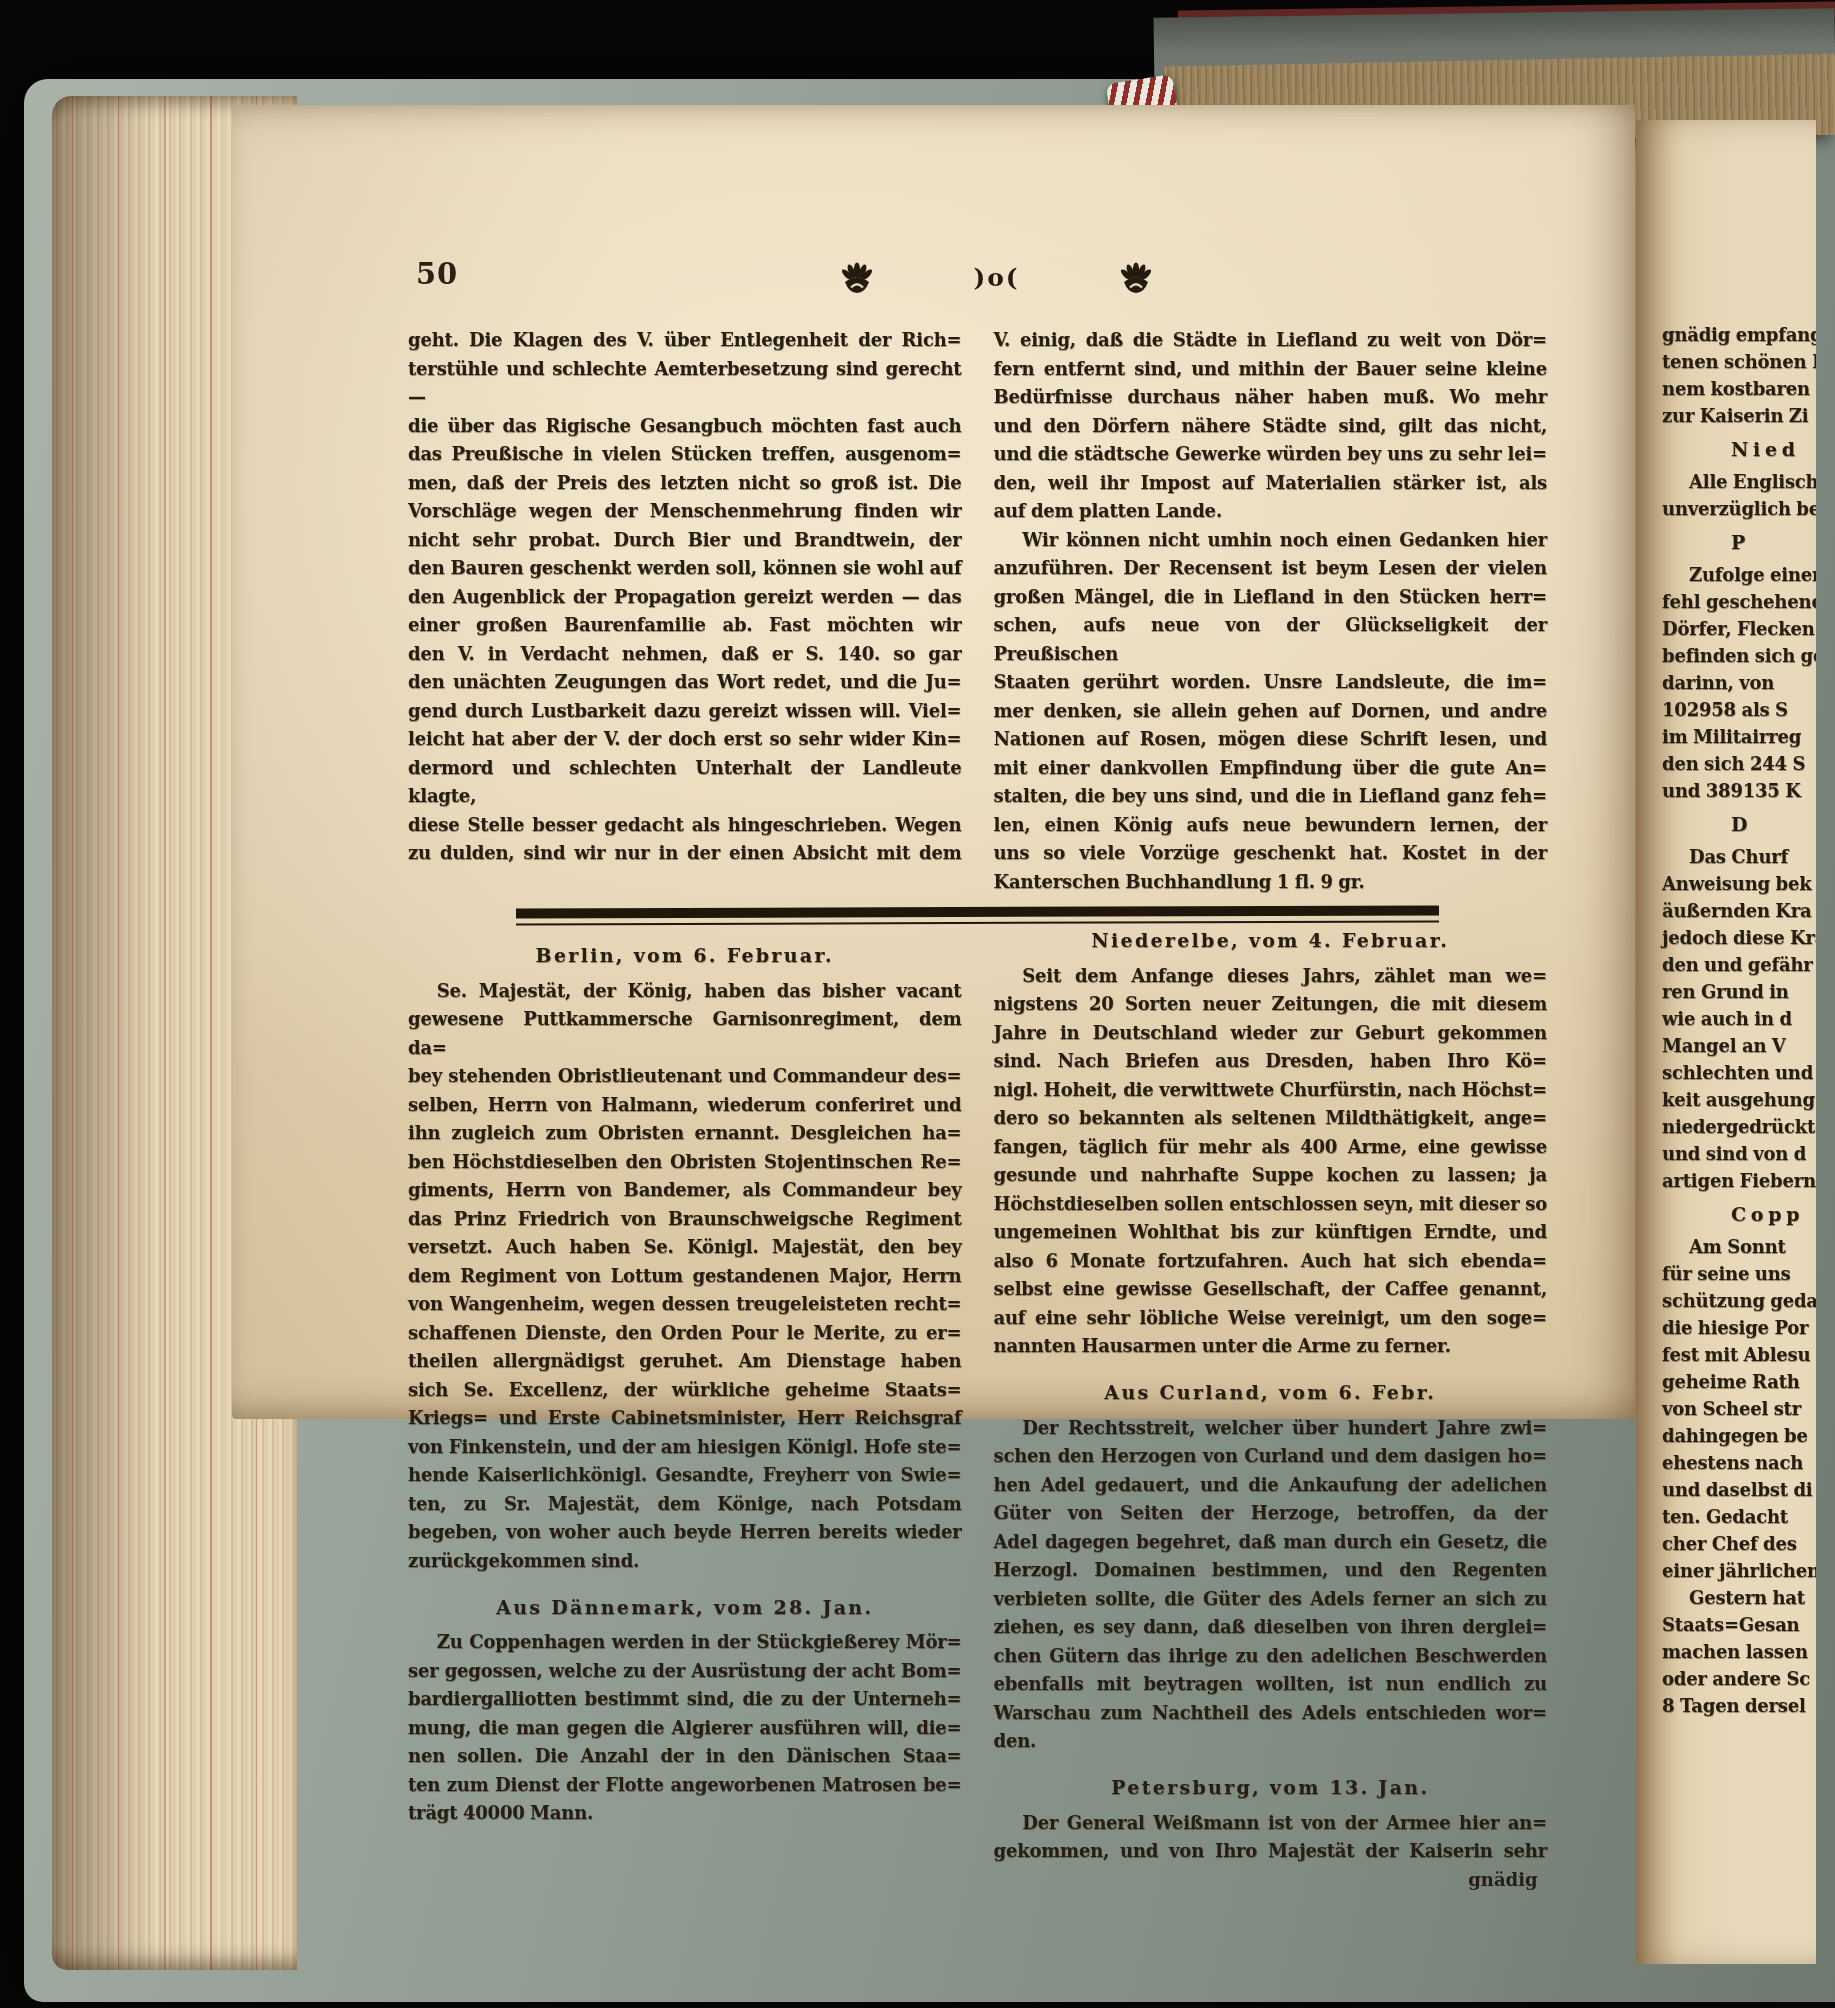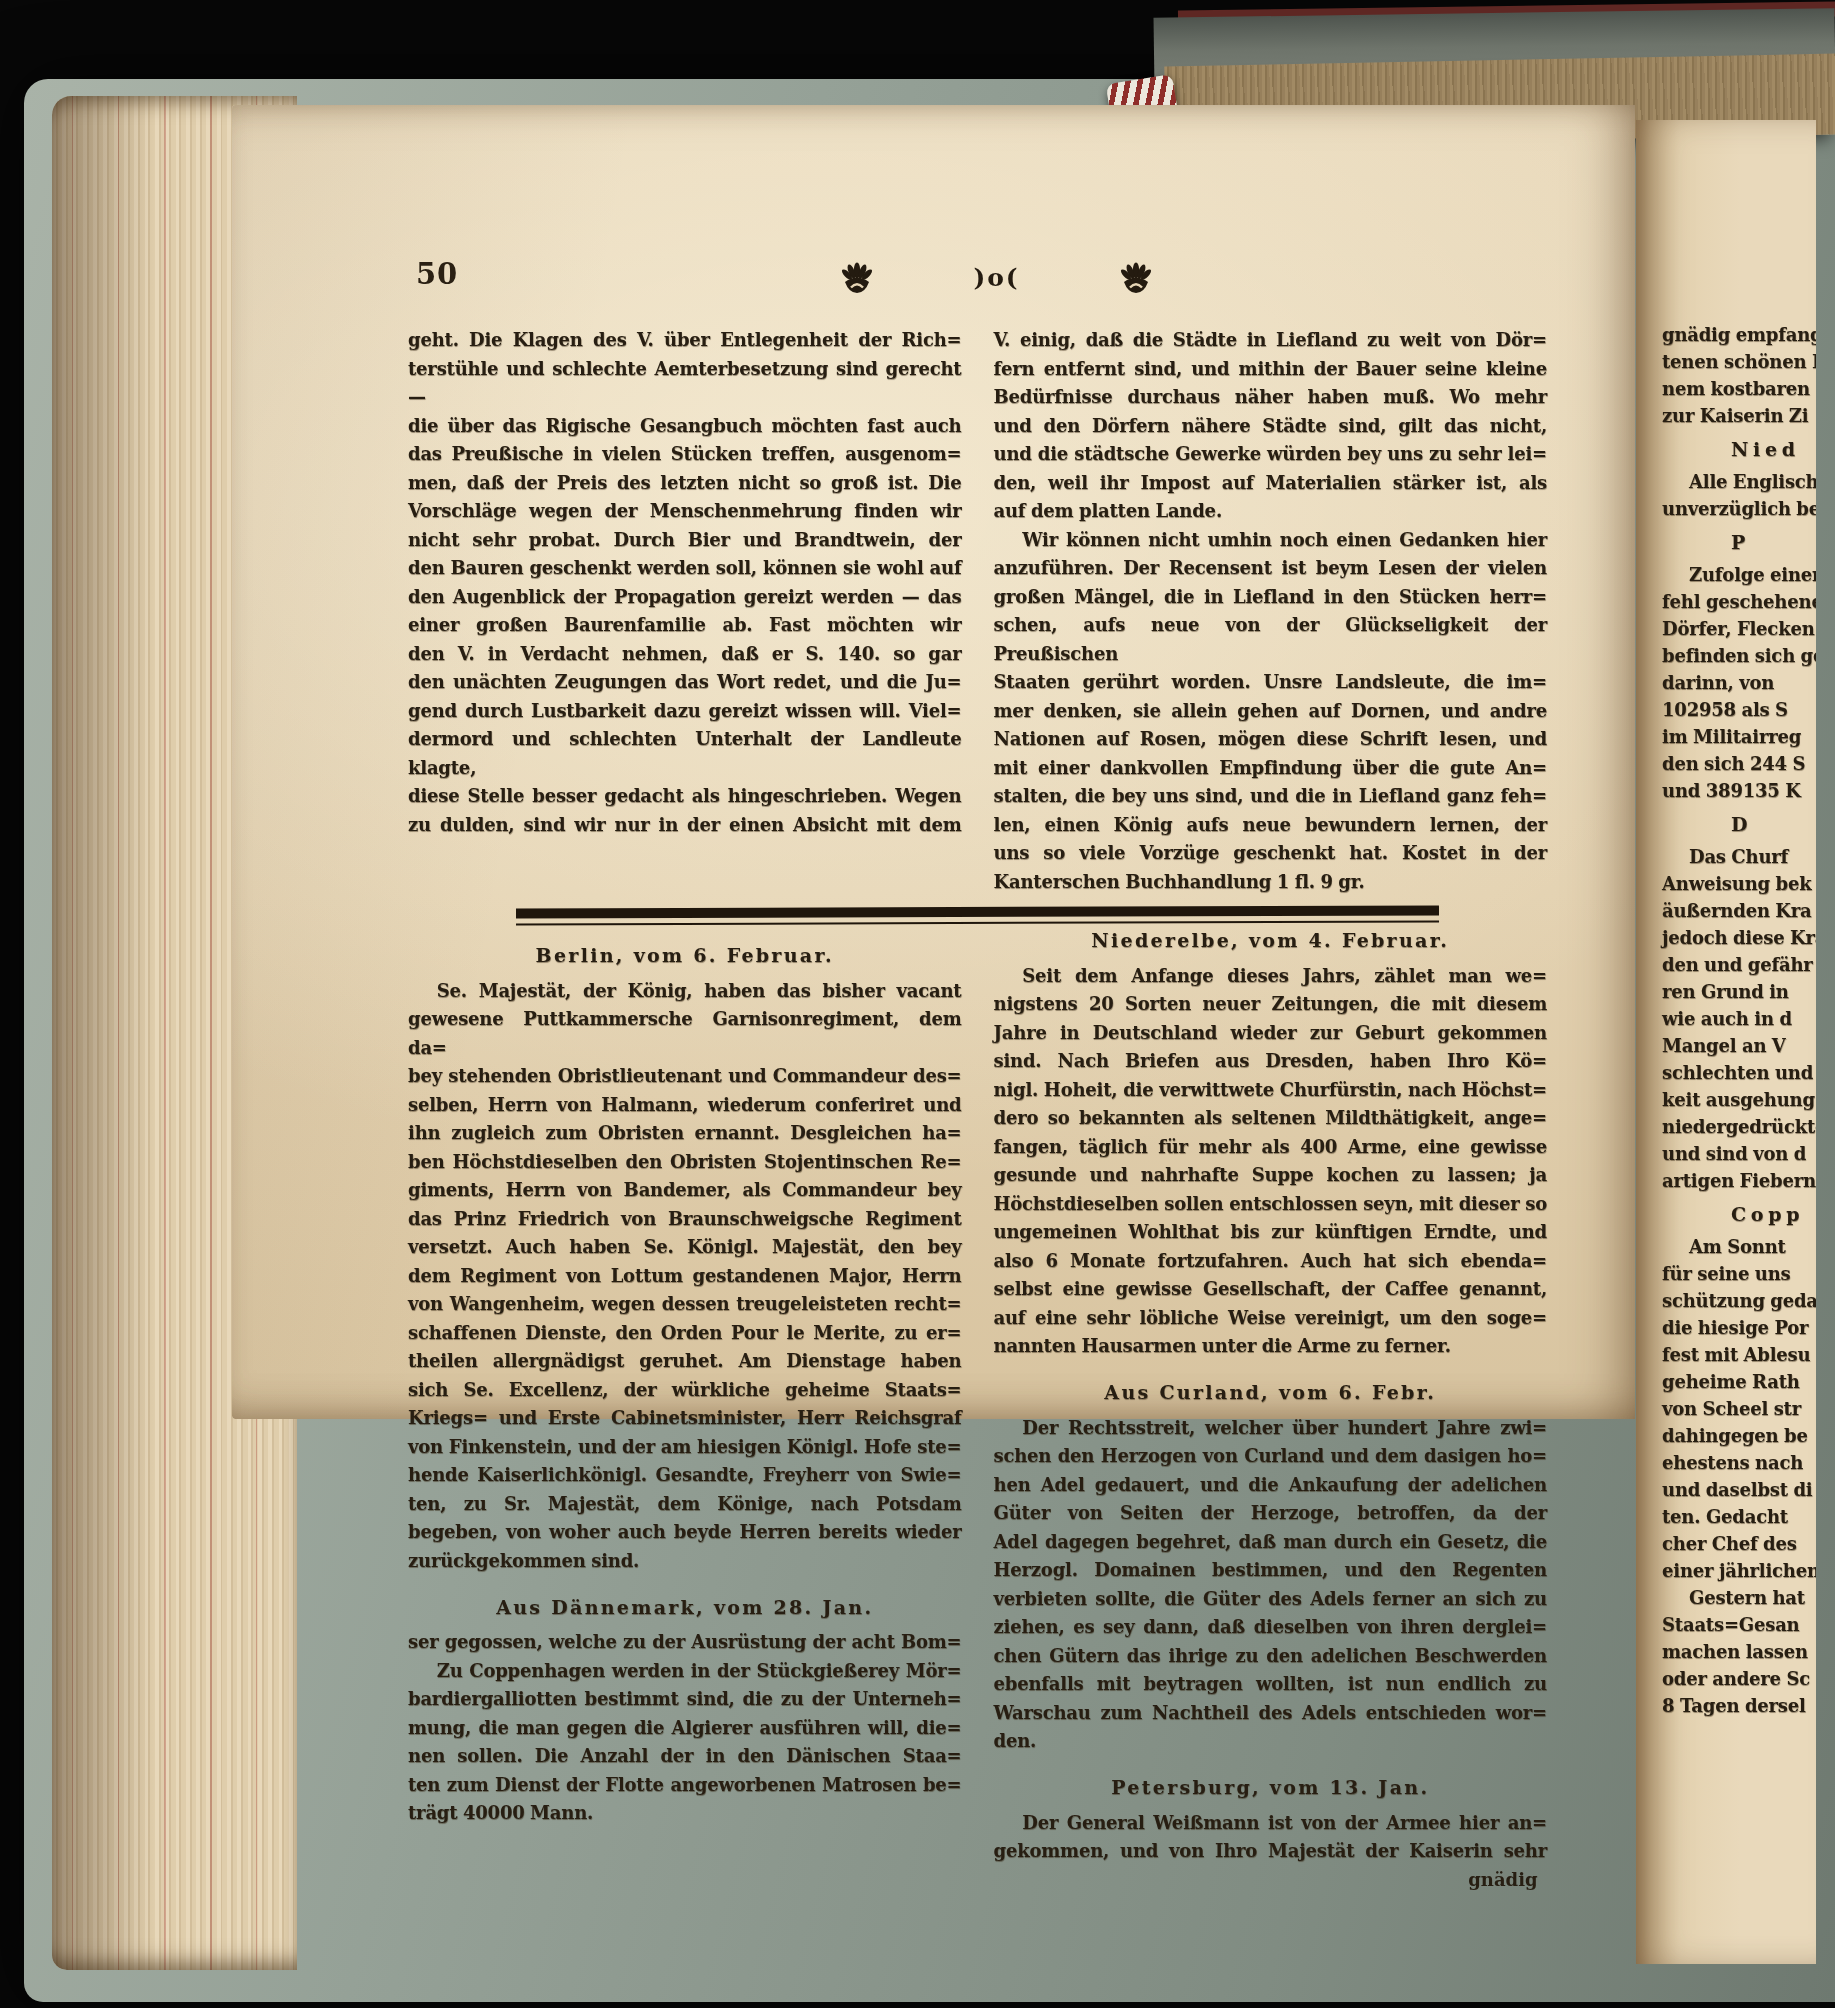--- a/index.html
+++ b/index.html
@@ -152,20 +152,21 @@
               <div class="line">das Preußische in vielen Stücken treffen, ausgenom=</div>
               <div class="line">men, daß der Preis des letzten nicht so groß ist. Die</div>
               <div class="line">Vorschläge wegen der Menschenmehrung finden wir</div>
               <div class="line">nicht sehr probat. Durch Bier und Brandtwein, der</div>
               <div class="line">den Bauren geschenkt werden soll, können sie wohl auf</div>
               <div class="line">den Augenblick der Propagation gereizt werden — das</div>
               <div class="line">einer großen Baurenfamilie ab. Fast möchten wir</div>
               <div class="line">den V. in Verdacht nehmen, daß er S. 140. so gar</div>
               <div class="line">den unächten Zeugungen das Wort redet, und die Ju=</div>
               <div class="line">gend durch Lustbarkeit dazu gereizt wissen will. Viel=</div>
+              <div class="line">leicht hat aber der V. der doch erst so sehr wider Kin=</div>
               <div class="line">dermord und schlechten Unterhalt der Landleute klagte,</div>
               <div class="line">diese Stelle besser gedacht als hingeschrieben. Wegen</div>
               <div class="line">zu dulden, sind wir nur in der einen Absicht mit dem</div>
             </div>
           </div>
         <div class="col">
             <div>
               <div class="line">V. einig, daß die Städte in Liefland zu weit von Dör=</div>
               <div class="line">fern entfernt sind, und mithin der Bauer seine kleine</div>
               <div class="line">Bedürfnisse durchaus näher haben muß. Wo mehr</div>
@@ -211,22 +212,22 @@
               <div class="line">sich Se. Excellenz, der würkliche geheime Staats=</div>
               <div class="line">Kriegs= und Erste Cabinetsminister, Herr Reichsgraf</div>
               <div class="line">von Finkenstein, und der am hiesigen Königl. Hofe ste=</div>
               <div class="line">hende Kaiserlichkönigl. Gesandte, Freyherr von Swie=</div>
               <div class="line">ten, zu Sr. Majestät, dem Könige, nach Potsdam</div>
               <div class="line">begeben, von woher auch beyde Herren bereits wieder</div>
               <div class="line end">zurückgekommen sind.</div>
             </div>
             <div class="heading">Aus Dännemark, vom 28. Jan.</div>
             <div>
+              <div class="line indent">Zu Coppenhagen werden in der Stückgießerey Mör=</div>
               <div class="line">ser gegossen, welche zu der Ausrüstung der acht Bom=</div>
-              <div class="line indent">Zu Coppenhagen werden in der Stückgießerey Mör=</div>
               <div class="line">bardiergalliotten bestimmt sind, die zu der Unterneh=</div>
               <div class="line">mung, die man gegen die Algierer ausführen will, die=</div>
               <div class="line">nen sollen. Die Anzahl der in den Dänischen Staa=</div>
               <div class="line">ten zum Dienst der Flotte angeworbenen Matrosen be=</div>
               <div class="line end">trägt 40000 Mann.</div>
             </div>
           </div>
         <div class="col">
             <div class="heading tight">Niederelbe, vom 4. Februar.</div>
             <div>

